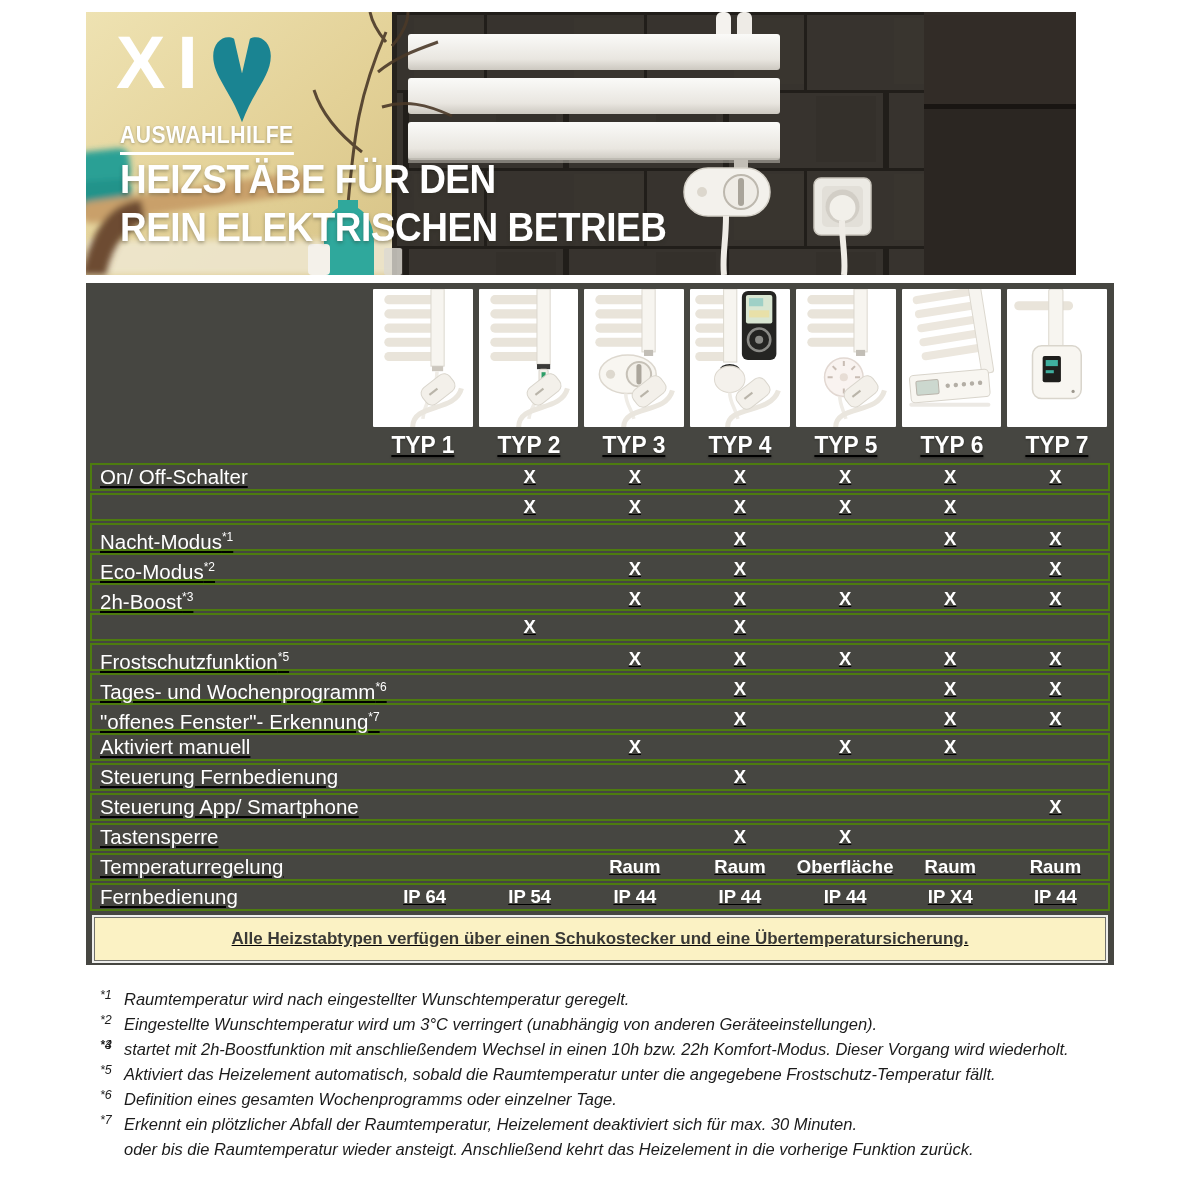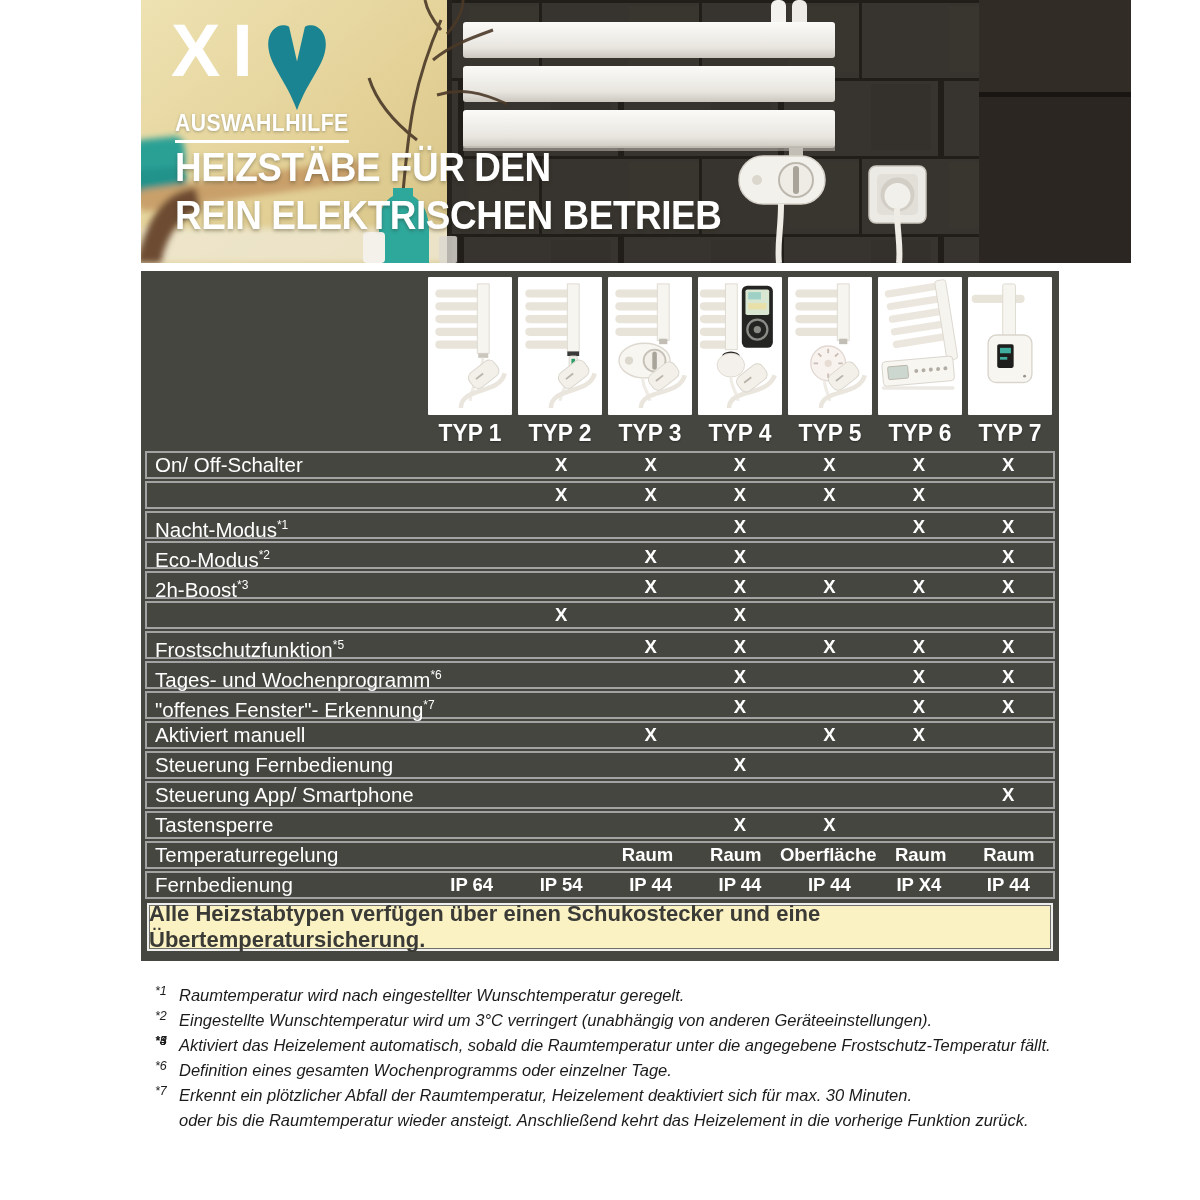--- a/index.html
+++ b/index.html
@@ -1,57 +1,57 @@
 <!DOCTYPE html>
 <html><head>
 <meta charset="utf-8">
 <style>
   * { margin:0; padding:0; box-sizing:border-box; }
   html,body { background:#fff; }
   body {
     width:1200px; height:1200px; overflow:hidden;
     font-family:"Liberation Sans", sans-serif;
   }
-  .page { width:918px; margin:0 auto; }
+  .page { width:1028px; margin:12px auto; }
 
   
   .hero { position:relative; width:990px; height:263px; overflow:hidden; background:#e6d69f; }
   .hero svg.art { position:absolute; inset:0; display:block; }
   .logo { position:absolute; left:30px; top:14px; display:flex; align-items:flex-start;
           color:#fff; font-weight:bold; font-size:74px; line-height:1; letter-spacing:12px; }
   .logo .drop { width:72px; height:98px; margin:2px 2px 0 -4px; }
   .kicker { position:absolute; left:34px; top:110px; color:#fff; font-weight:bold; font-size:23px;
             letter-spacing:.5px; border-bottom:3px solid #fff; padding-bottom:3px;
             transform:scaleX(.92); transform-origin:left; text-shadow:0 1px 3px rgba(40,40,30,.35); }
   .h1line { position:absolute; left:34px; color:#fff; font-weight:bold; font-size:41px; letter-spacing:-.5px;
             transform:scaleX(.9); transform-origin:left; white-space:nowrap;
             text-shadow:0 2px 4px rgba(40,40,30,.35); }
   .h1a { top:144px; } .h1b { top:192px; }
 
   .gap-strip { height:8px; background:#fff; }
 
   
-  .tableblock { background:#464641; padding:6px 4px 10px 4px; }
+  .tableblock { background:#464641; padding:6px 4px 2px 4px;text-decoration:underline; }
   .cols { display:grid; grid-template-columns:280px repeat(7,1fr); }
   .cardrow { height:138px; }
   .pcard { background:#fff; margin:0 3px; border-radius:1px; overflow:hidden; }
   .pcard svg { display:block; width:100%; height:100%; }
   .typerow { height:36px; align-items:center; }
   .typelabel { text-align:center; color:#fff; font-weight:bold; font-size:24px;
                text-shadow:0 1px 2px rgba(0,0,0,.4); transform:scaleX(.95); }
 
-  .trow { border:2px solid #a3a3a3; margin-bottom:2px; height:28px; align-items:center; background:#464641; }
+  .trow { border:2px solid #4d7c0f; margin-bottom:2px; height:28px; align-items:center; background:#464641; }
   .tlabel { color:#fff; font-size:20.5px; padding-left:8px; white-space:nowrap; line-height:24px; }
   .tlabel sup { font-size:12px; }
   .tcell { text-align:center; color:#fff; font-weight:bold; font-size:18.5px; white-space:nowrap; }
 
   .banner { margin:4px 2px 0 2px; height:48px; background:#fbf2c4;
             border:2px solid #eeeeec; box-shadow:inset 0 0 0 1px #70706a;
             display:flex; align-items:center; justify-content:center;
-            color:#3a3a36; font-weight:bold; font-size:22px; }
+            color:#3a3a36; font-weight:bold; font-size:17px; }
 
   
   .footnotes { margin-top:22px; padding-left:14px; color:#1b1b1b; }
   .fn { position:relative; padding-left:24px; font-style:italic; font-size:16.5px; line-height:25px; }
   .fn .mark { position:absolute; left:0; top:-4px; font-size:12.5px; font-style:italic; }
 </style>
 </head>
 <body>
 
 <div class="page">
@@ -478,20 +478,20 @@
         </div>
       </div>
 
     <div class="banner">Alle Heizstabtypen verfügen über einen Schukostecker und eine Übertemperatursicherung.</div>
   </div>
 
   <div class="footnotes">
       <div class="fn"><span class="mark">*1</span><span>Raumtemperatur wird nach eingestellter Wunschtemperatur geregelt.</span></div>
       <div class="fn"><span class="mark">*2</span><span>Eingestellte Wunschtemperatur wird um 3°C verringert (unabhängig von anderen Geräteeinstellungen).</span></div>
       <div class="fn"><span class="mark">*3</span></div>
-      <div class="fn"><span class="mark">*4</span></div>
+      <div class="fn"><span class="mark">*4</span><span>startet mit 2h-Boostfunktion mit anschließendem Wechsel in einen 10h bzw. 22h Komfort-Modus. Dieser Vorgang wird wiederholt.</span></div>
       <div class="fn"><span class="mark">*5</span><span>Aktiviert das Heizelement automatisch, sobald die Raumtemperatur unter die angegebene Frostschutz-Temperatur fällt.</span></div>
       <div class="fn"><span class="mark">*6</span><span>Definition eines gesamten Wochenprogramms oder einzelner Tage.</span></div>
       <div class="fn"><span class="mark">*7</span><span>Erkennt ein plötzlicher Abfall der Raumtemperatur, Heizelement deaktiviert sich für max. 30 Minuten.</span></div>
       <div class="fn cont"><span>oder bis die Raumtemperatur wieder ansteigt. Anschließend kehrt das Heizelement in die vorherige Funktion zurück.</span></div>
     </div>
 
 </div>
 
 </body></html>

